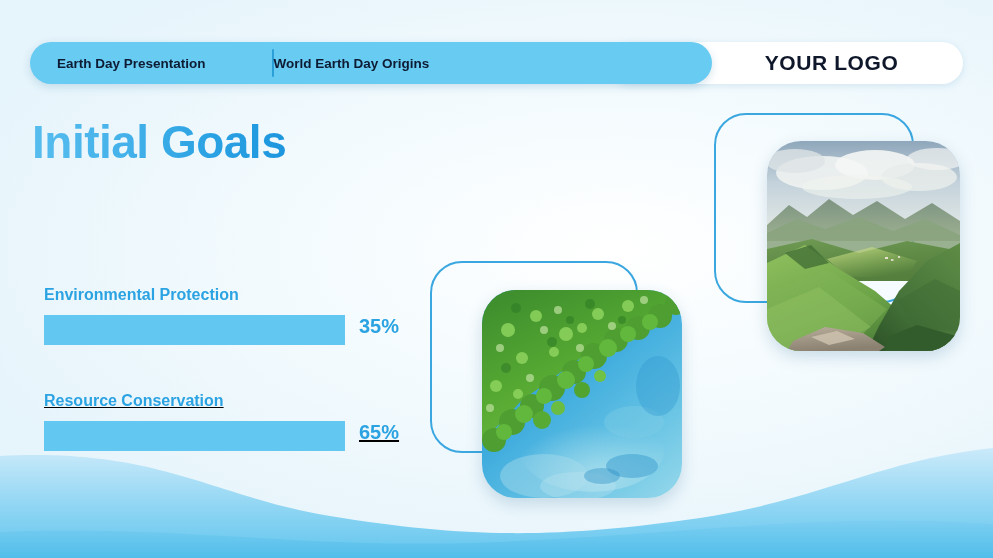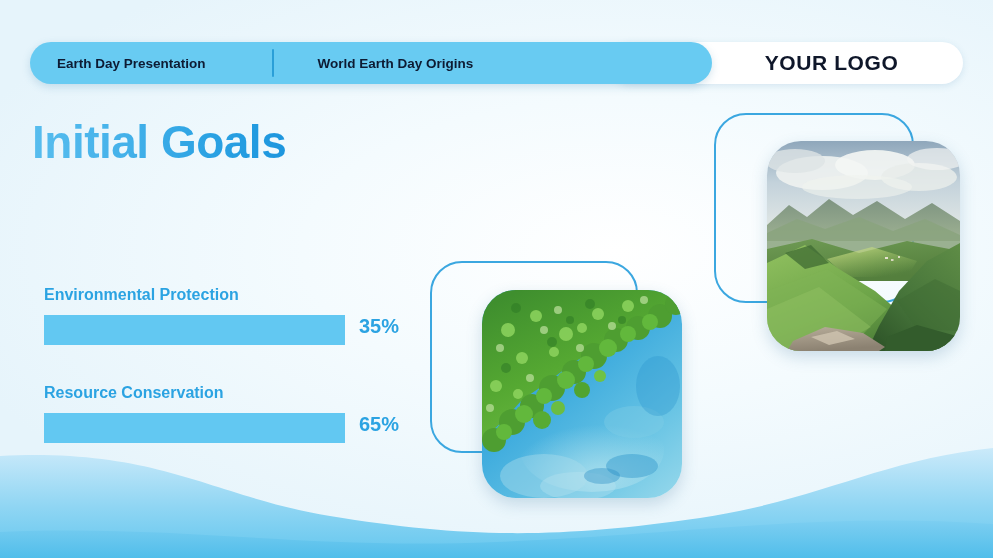--- a/index.html
+++ b/index.html
@@ -60,21 +60,21 @@
     color:#0d1b33;
     white-space:nowrap;
   }
   .nav-item-1 { margin-left:27px; }
   .nav-divider {
     width:2px; height:28px;
     background:#2a9fd8;
     margin-left:66px;
     border-radius:1px;
   }
-  .nav-item-2 { margin-left:44px; }
+  .nav-item-2 { }
 
   
   .title {
     position:absolute;
     left:32px; top:118px;
     font-size:46px;
     font-weight:bold;
     letter-spacing:-0.5px;
     line-height:1.05;
     background:linear-gradient(90deg, #57bdee 0%, #45b2ea 35%, #2ba2e3 70%, #1d96de 100%);
@@ -90,21 +90,21 @@
     left:52px; top:203px;
     width:500px;
     font-size:13.2px;
     line-height:1.85;
     color:#18212e;
   }
 
   
   .progress-block { position:absolute; left:44px; width:360px; }
   .progress-block.b1 { top:286px; }
-  .progress-block.b2 { top:384px; }
+  .progress-block.b2 { top:392px;text-decoration:underline; }
 
   .progress-label {
     font-size:16px;
     font-weight:bold;
     color:#2ba3e2;
     margin-bottom:11px;
     white-space:nowrap;
   }
   .progress-row { display:flex; }
   .progress-track {

